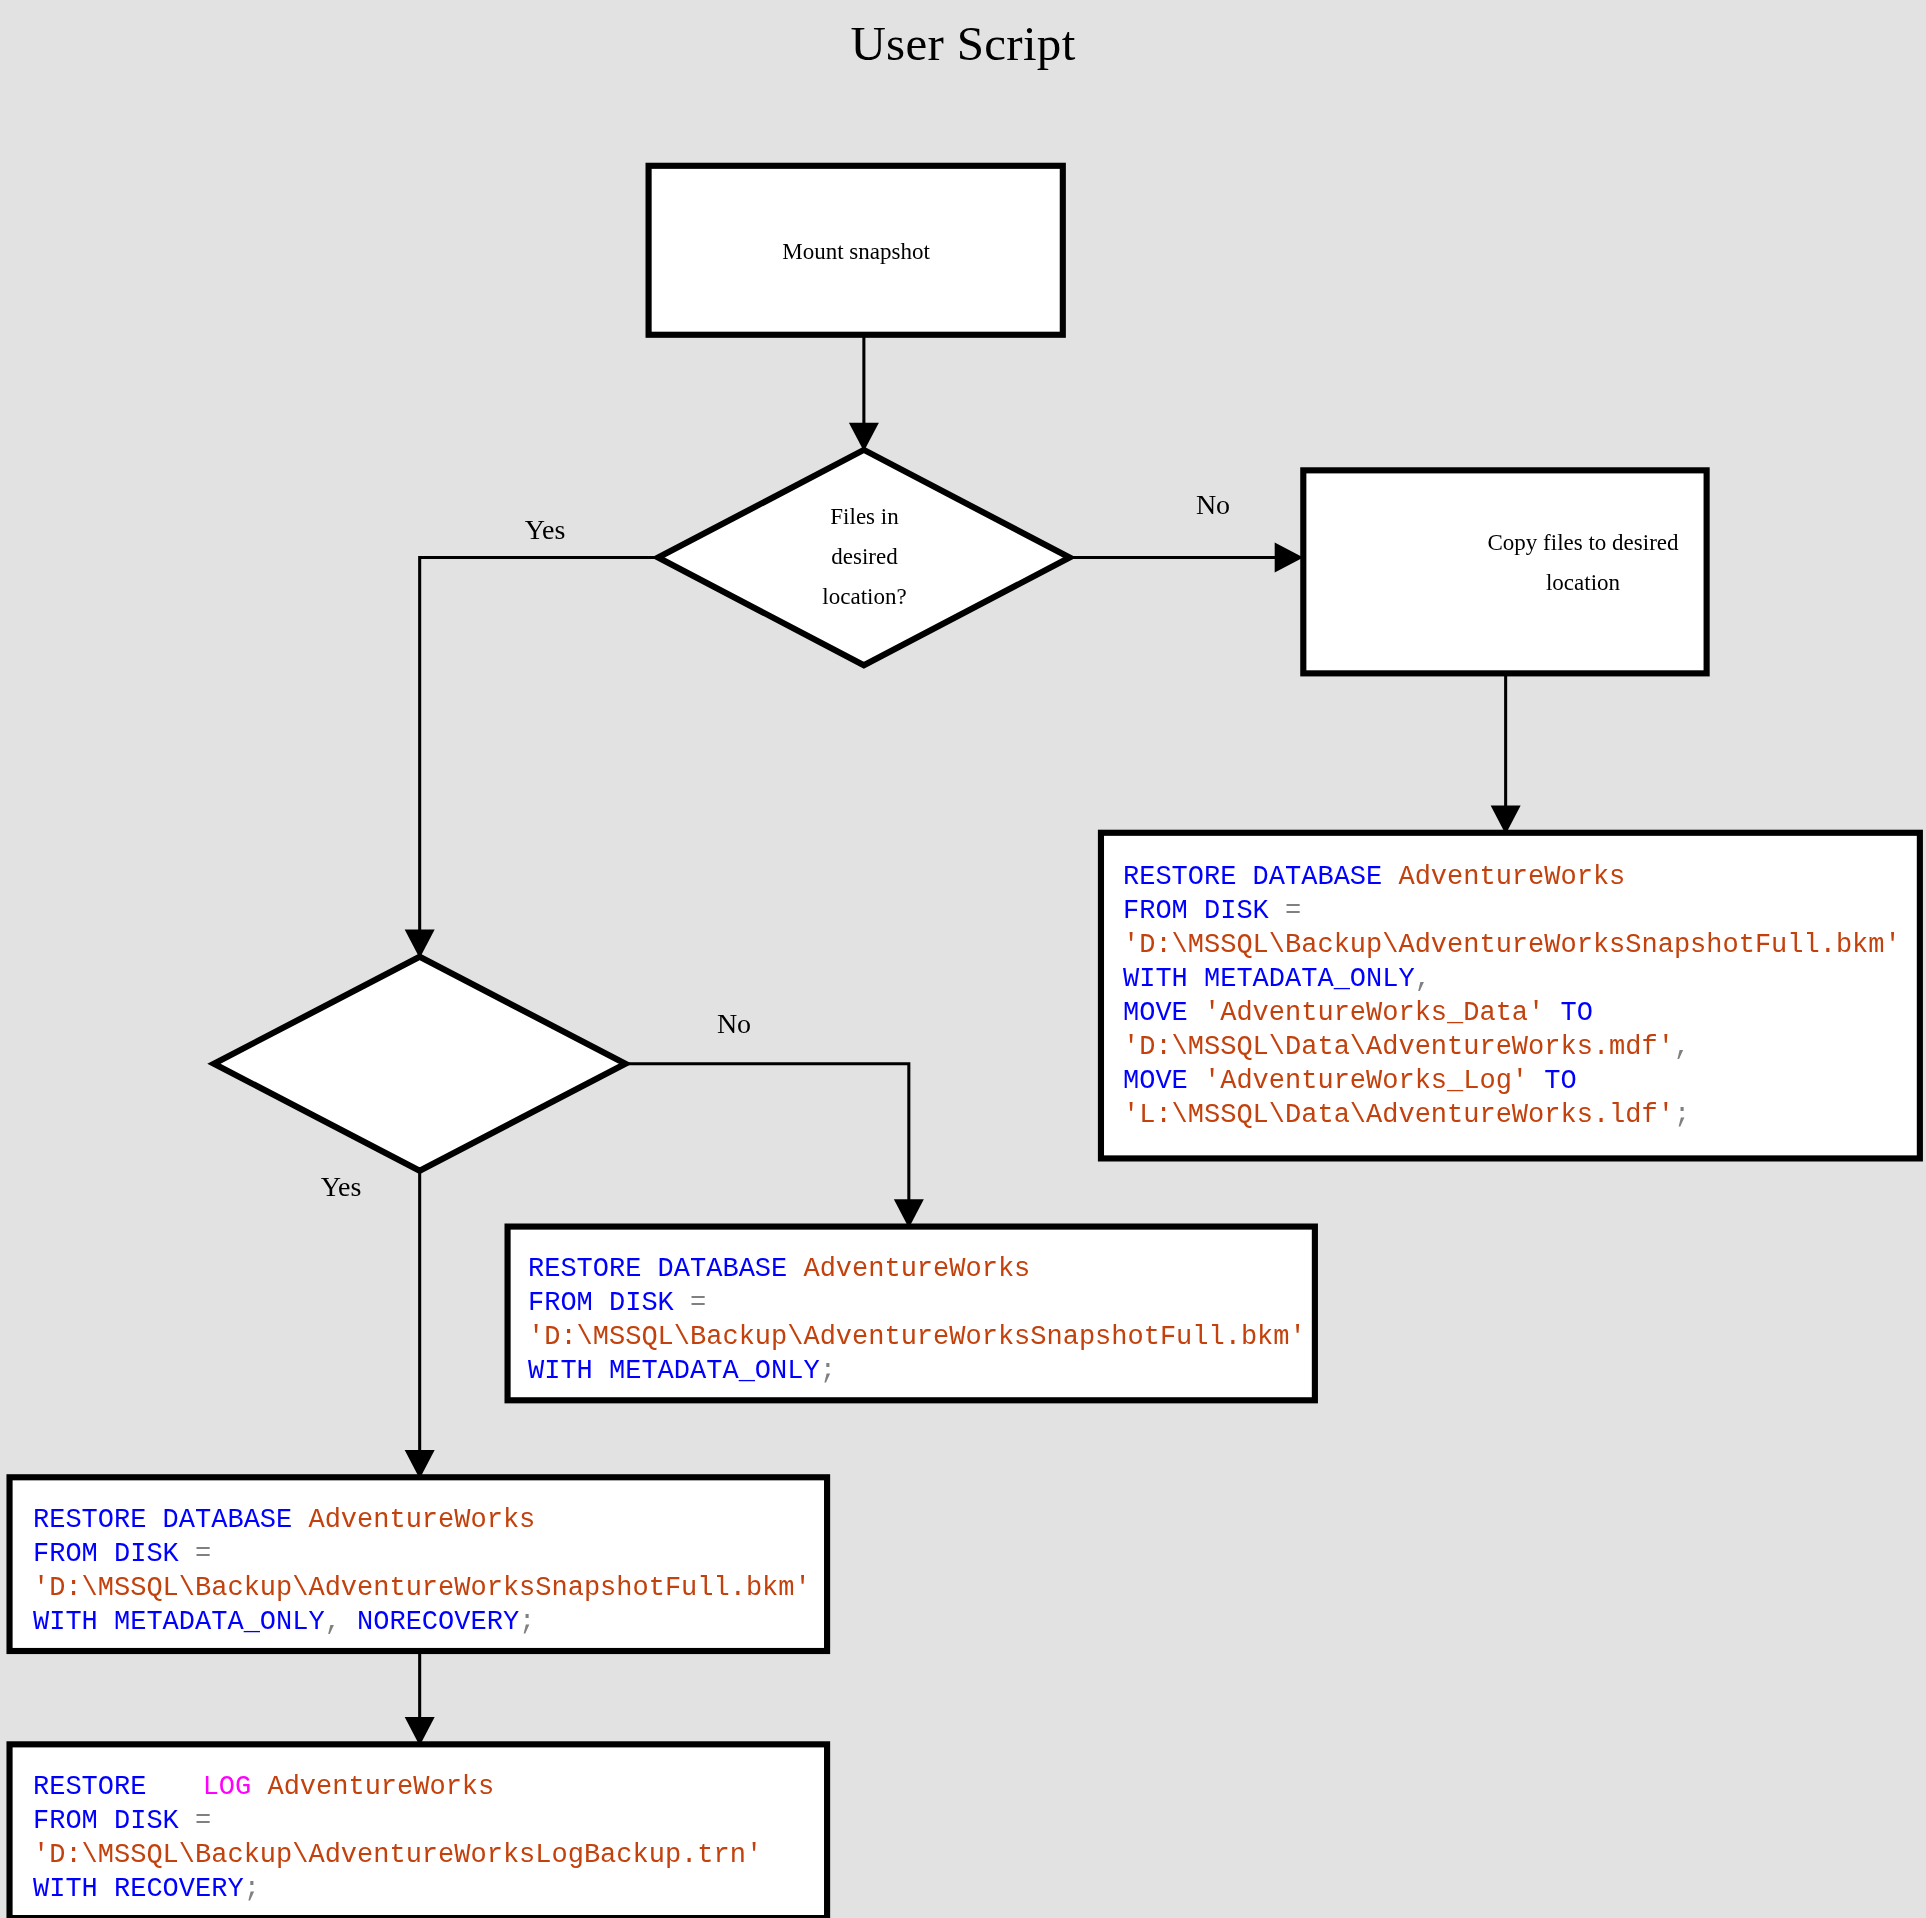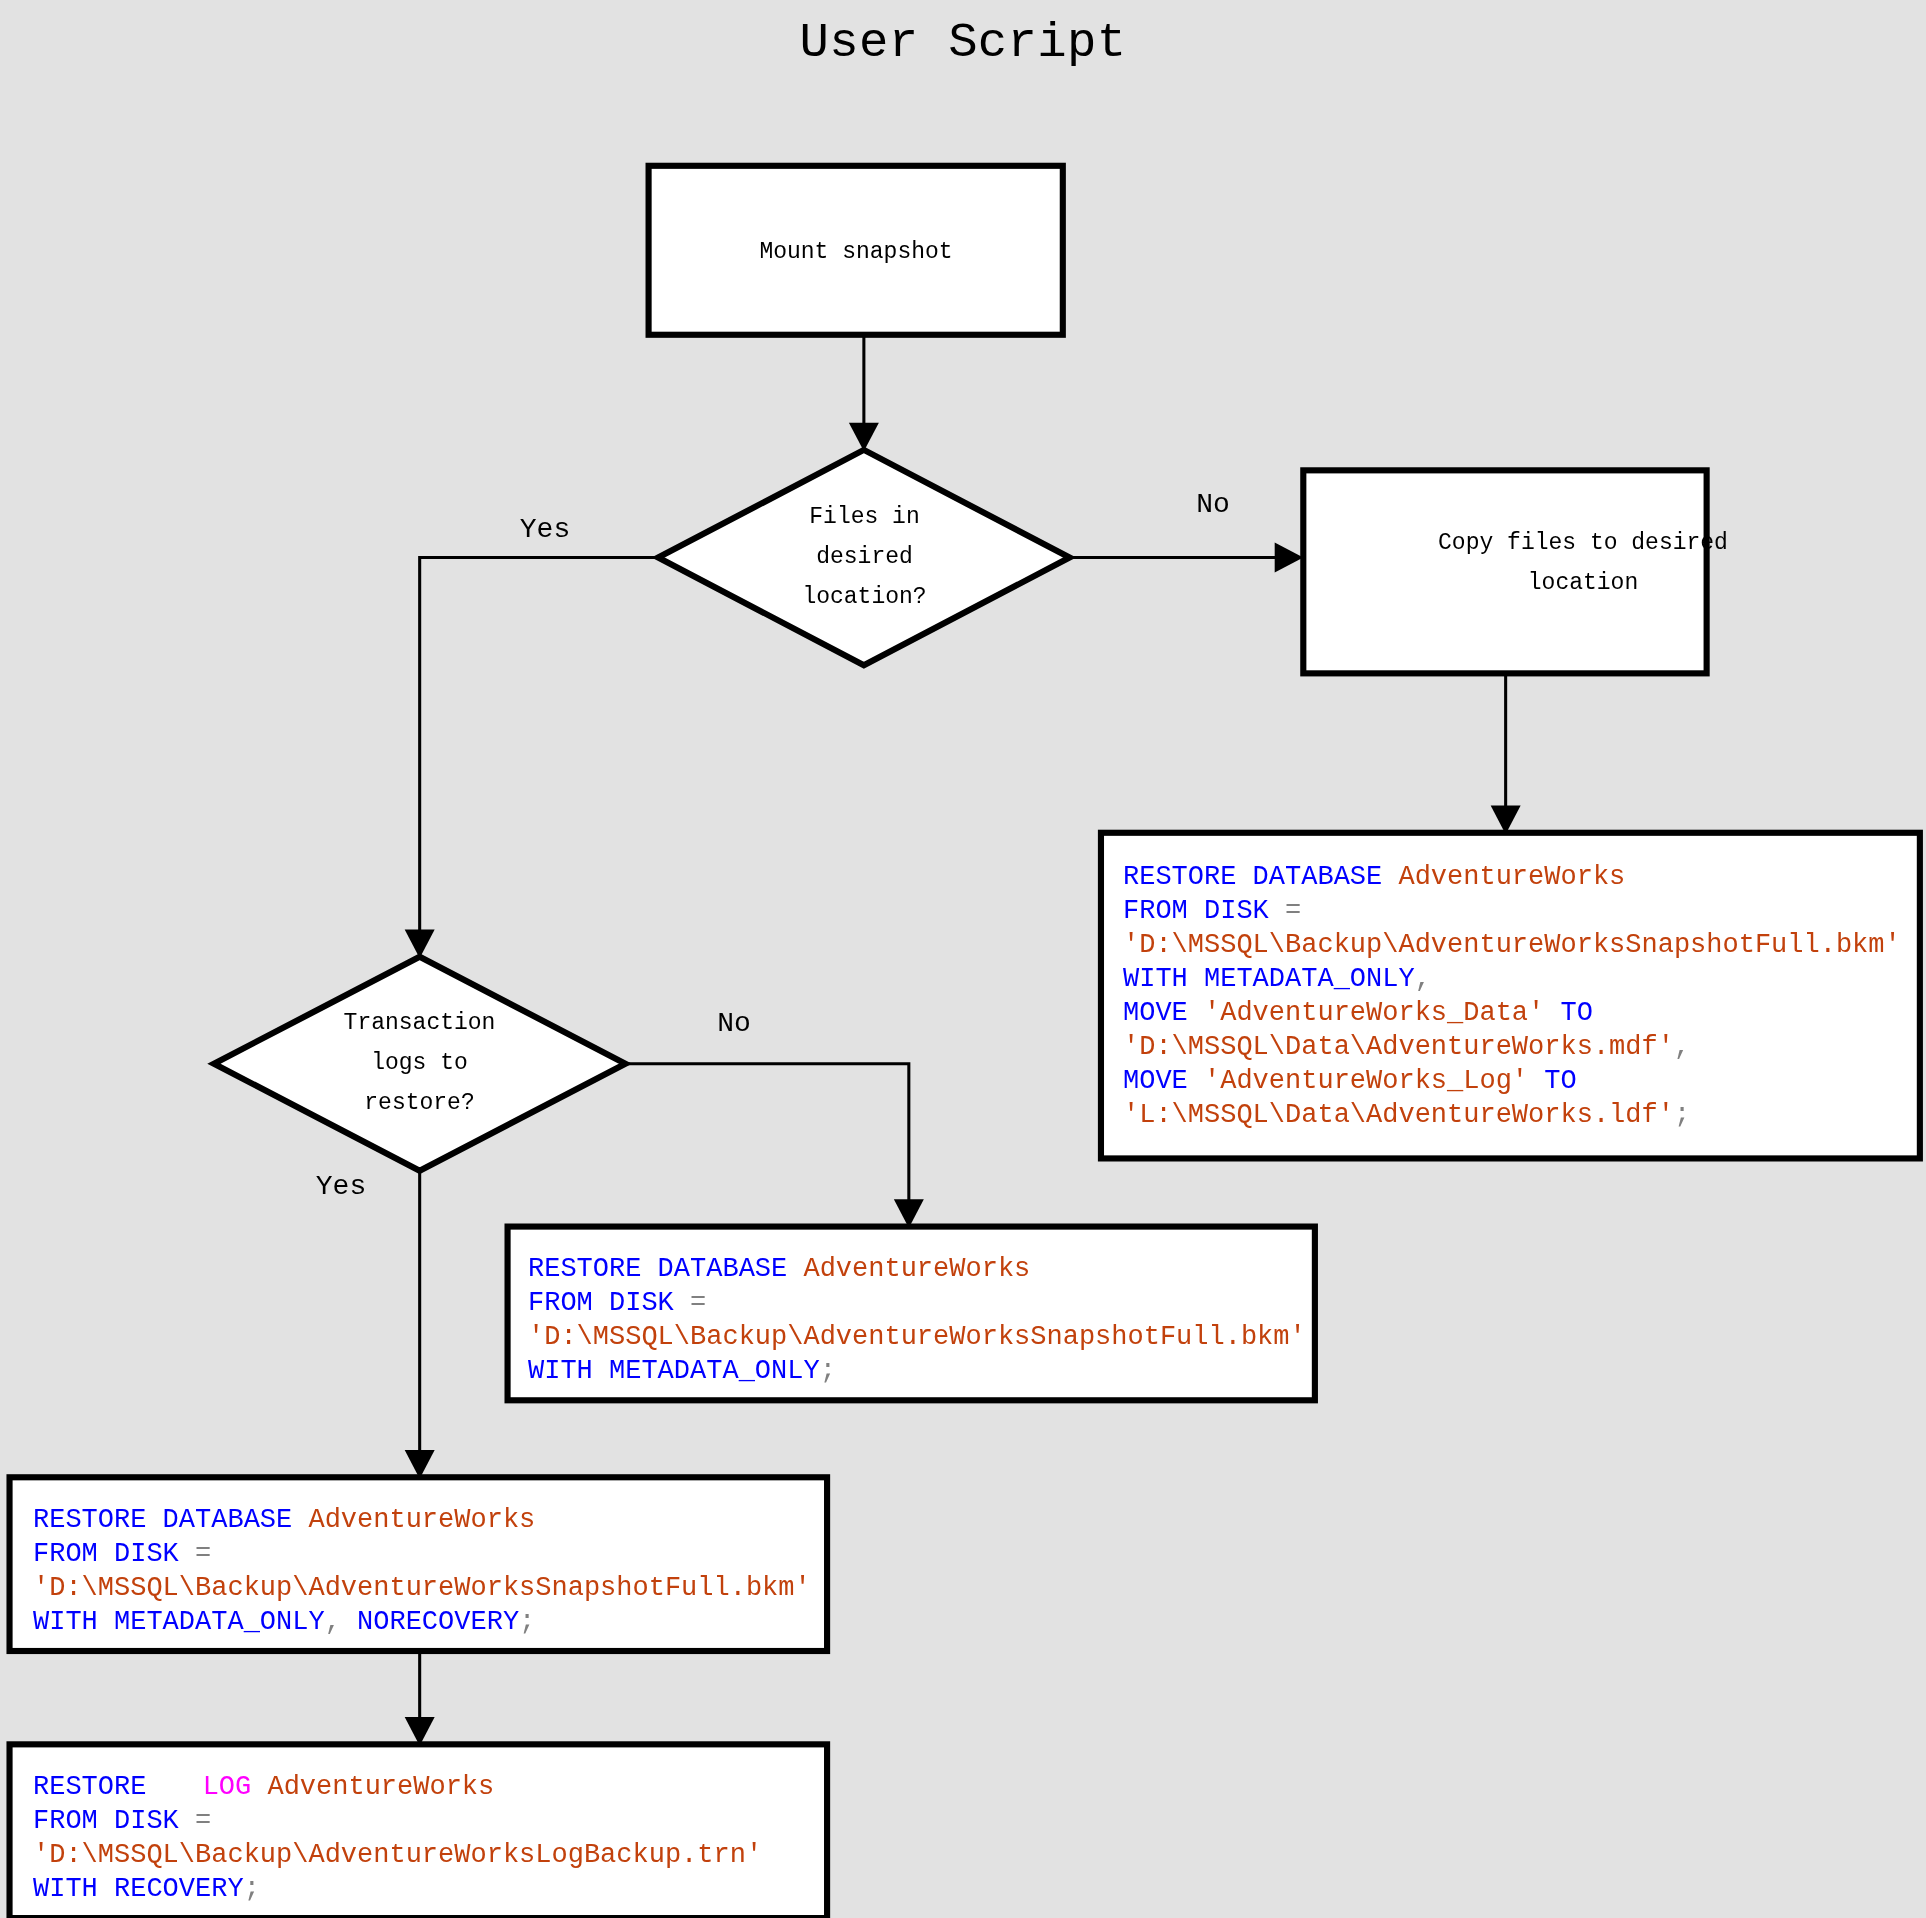--- a/index.html
+++ b/index.html
@@ -28,21 +28,21 @@
   }
   .shape-fill { fill: #ffffff; stroke: #000000; }
   .proc-rect { stroke-width: 9; }
   .code-rect { stroke-width: 9; }
   .diamond { stroke-width: 9; fill: #ffffff; stroke: #000000; }
   .conn { stroke: #000000; stroke-width: 4.5; fill: none; }
   .arrowhead { fill: #000000; stroke: none; }
 
   .txt {
     position: absolute;
-    font-family: Liberation Mono, monospace;
+    font-family: Liberation Serif, serif;
     color: #000000;
     white-space: pre;
   }
   .page-title {
     font-size: 49px;
     text-align: center;
     width: 1926px;
     left: 0;
     top: 15px;
     letter-spacing: 0.3px;
@@ -111,21 +111,20 @@
   </svg>
 
   <div class="txt page-title">User Script</div>
 
   <div class="txt shape-label" style="left:649px; top:232px; width:414px;">Mount snapshot</div>
 
   <div class="txt shape-label" style="left:694px; top:497px; width:341px;">Files in<br>desired<br>location?</div>
 
   <div class="txt shape-label" style="left:1388px; top:523px; width:390px;">Copy files to desired<br>location</div>
 
-  <div class="txt shape-label" style="left:249px; top:1003px; width:341px;">Transaction<br>logs to<br>restore?</div>
 
   <div class="txt edge-label" style="left:477px; top:514px; width:136px;">Yes</div>
 
   <div class="txt edge-label" style="left:1145px; top:489px; width:136px;">No</div>
 
   <div class="txt edge-label" style="left:666px; top:1008px; width:136px;">No</div>
 
   <div class="txt edge-label" style="left:273px; top:1171px; width:136px;">Yes</div>
 
   <div class="code-block" style="left:1123px; top:860px;"><div><span class="k">RESTORE DATABASE </span><span class="id">AdventureWorks</span></div><div><span class="k">FROM DISK </span><span class="p">=</span></div><div><span class="s">'D:\MSSQL\Backup\AdventureWorksSnapshotFull.bkm'</span></div><div><span class="k">WITH METADATA_ONLY</span><span class="p">,</span></div><div><span class="k">MOVE </span><span class="s">'AdventureWorks_Data'</span><span class="k"> TO</span></div><div><span class="s">'D:\MSSQL\Data\AdventureWorks.mdf'</span><span class="p">,</span></div><div><span class="k">MOVE </span><span class="s">'AdventureWorks_Log'</span><span class="k"> TO</span></div><div><span class="s">'L:\MSSQL\Data\AdventureWorks.ldf'</span><span class="p">;</span></div></div>

